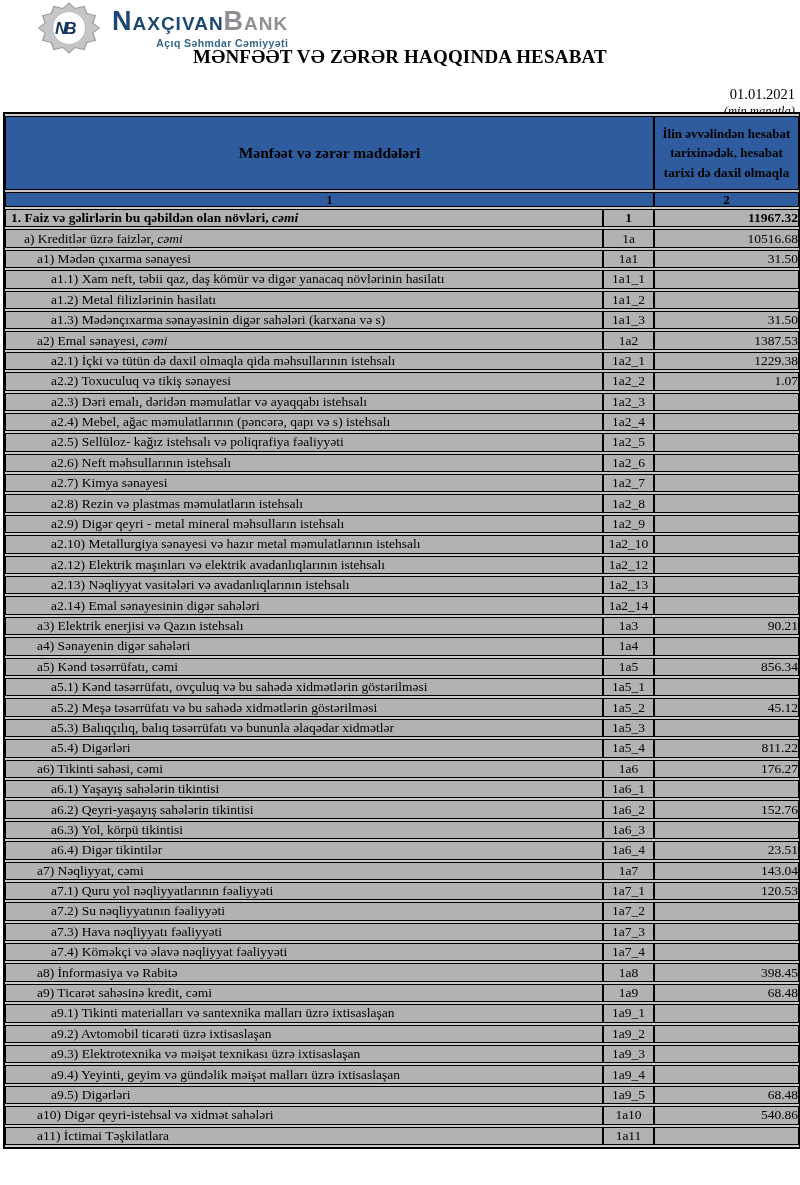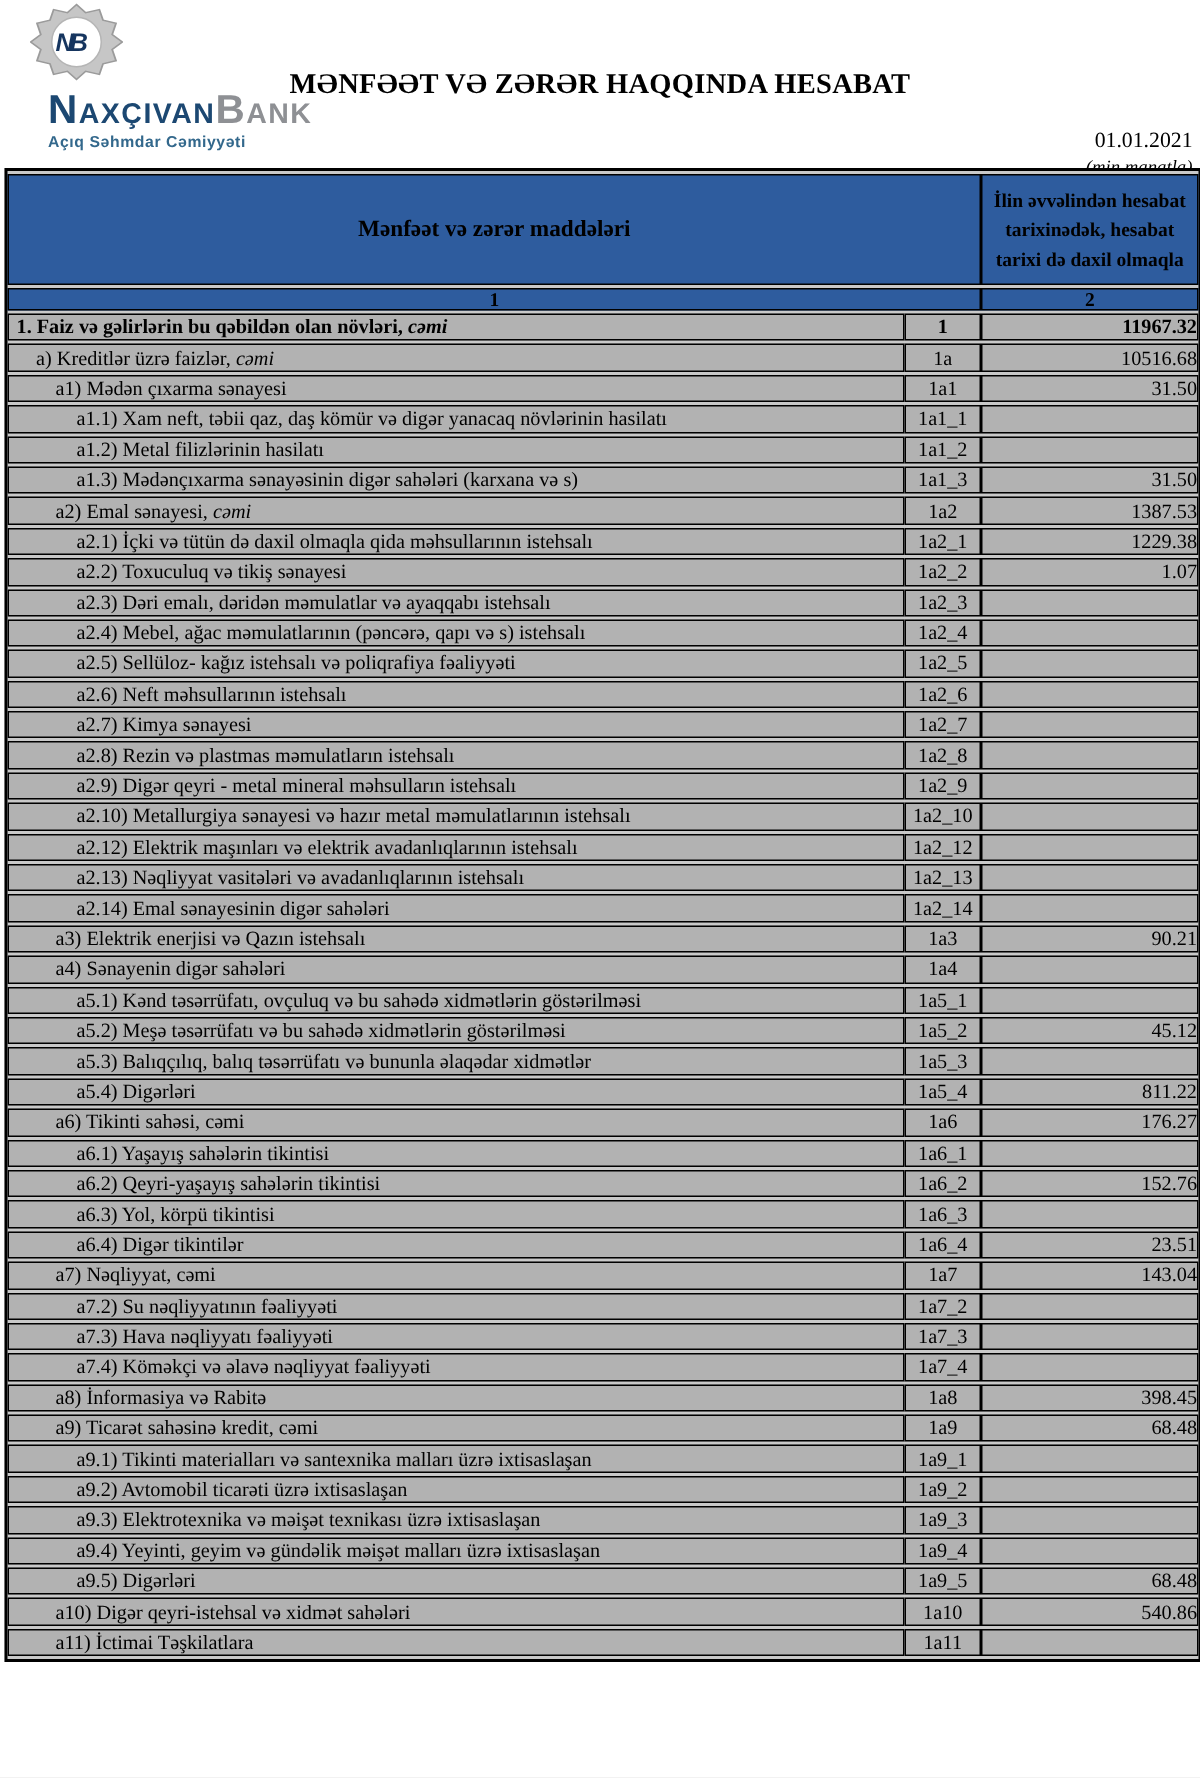--- a/index.html
+++ b/index.html
@@ -11,27 +11,27 @@
     --brand-teal:#33688c;
     --monogram-navy:#16355f;
   }
   *{box-sizing:border-box;margin:0;padding:0;}
   html,body{background:#fff;}
   body{
     width:800px;height:1185px;overflow:hidden;position:relative;
     font-family:"Liberation Serif","DejaVu Serif",serif;color:#000;
   }
   
-  .brand{position:absolute;top:2px;left:20px;display:flex;align-items:flex-start;flex-direction:column;}
+  .brand{position:absolute;top:2px;left:38px;display:flex;align-items:flex-start;}
   .logo-mark{width:62px;height:52px;flex:0 0 auto;}
   .wordmark{margin-left:12px;margin-top:6px;font-family:"Liberation Sans","DejaVu Sans",sans-serif;}
   .wm-line{font-weight:bold;font-size:27px;font-variant:small-caps;letter-spacing:1px;line-height:1;}
   .wm-primary{color:var(--brand-navy);}
   .wm-secondary{color:var(--brand-gray);}
-  .wm-sub{font-weight:bold;font-size:10.5px;color:var(--brand-teal);text-align:left;margin-top:2px;letter-spacing:0.4px;}
+  .wm-sub{font-weight:bold;font-size:10.5px;color:var(--brand-teal);text-align:right;margin-top:2px;letter-spacing:0.4px;}
   
   .page-title{
     position:absolute;top:46px;left:0;width:100%;text-align:center;
     font-size:19px;font-weight:bold;letter-spacing:0.2px;font-family:Liberation Serif, serif;
   }
   .report-date{position:absolute;top:86px;right:5px;font-size:14.5px;}
   .unit-note{position:absolute;top:104px;right:5px;font-size:12.5px;font-style:italic;}
   
   table.report{
     position:absolute;top:112px;left:3px;width:794px;
@@ -198,20 +198,25 @@
         <td class="c-label lvl2">a3) Elektrik enerjisi və Qazın istehsalı</td>
         <td class="c-code">1a3</td>
         <td class="c-value">90.21</td>
       </tr>
       <tr>
         <td class="c-label lvl2">a4) Sənayenin digər sahələri</td>
         <td class="c-code">1a4</td>
         <td class="c-value"></td>
       </tr>
       <tr>
+        <td class="c-label lvl2">a5) Kənd təsərrüfatı, cəmi</td>
+        <td class="c-code">1a5</td>
+        <td class="c-value">856.34</td>
+      </tr>
+      <tr>
         <td class="c-label lvl3">a5.1) Kənd təsərrüfatı, ovçuluq və bu sahədə xidmətlərin göstərilməsi</td>
         <td class="c-code">1a5_1</td>
         <td class="c-value"></td>
       </tr>
       <tr>
         <td class="c-label lvl3">a5.2) Meşə təsərrüfatı və bu sahədə xidmətlərin göstərilməsi</td>
         <td class="c-code">1a5_2</td>
         <td class="c-value">45.12</td>
       </tr>
       <tr>
@@ -246,20 +251,25 @@
       </tr>
       <tr>
         <td class="c-label lvl3">a6.4) Digər tikintilər</td>
         <td class="c-code">1a6_4</td>
         <td class="c-value">23.51</td>
       </tr>
       <tr>
         <td class="c-label lvl2">a7) Nəqliyyat, cəmi</td>
         <td class="c-code">1a7</td>
         <td class="c-value">143.04</td>
+      </tr>
+      <tr>
+        <td class="c-label lvl3">a7.1) Quru yol nəqliyyatlarının fəaliyyəti</td>
+        <td class="c-code">1a7_1</td>
+        <td class="c-value">120.53</td>
       </tr>
       <tr>
         <td class="c-label lvl3">a7.2) Su nəqliyyatının fəaliyyəti</td>
         <td class="c-code">1a7_2</td>
         <td class="c-value"></td>
       </tr>
       <tr>
         <td class="c-label lvl3">a7.3) Hava nəqliyyatı fəaliyyəti</td>
         <td class="c-code">1a7_3</td>
         <td class="c-value"></td>

